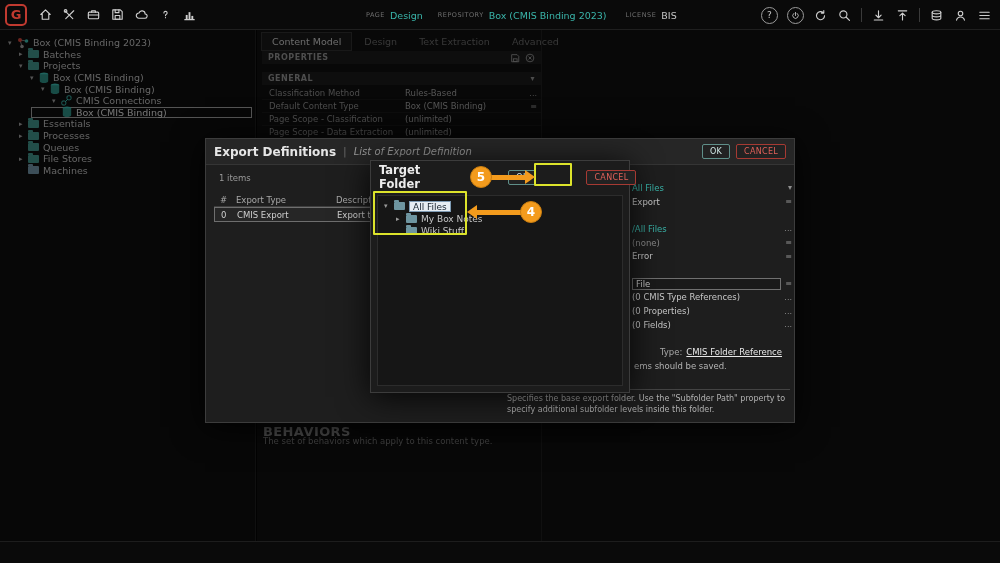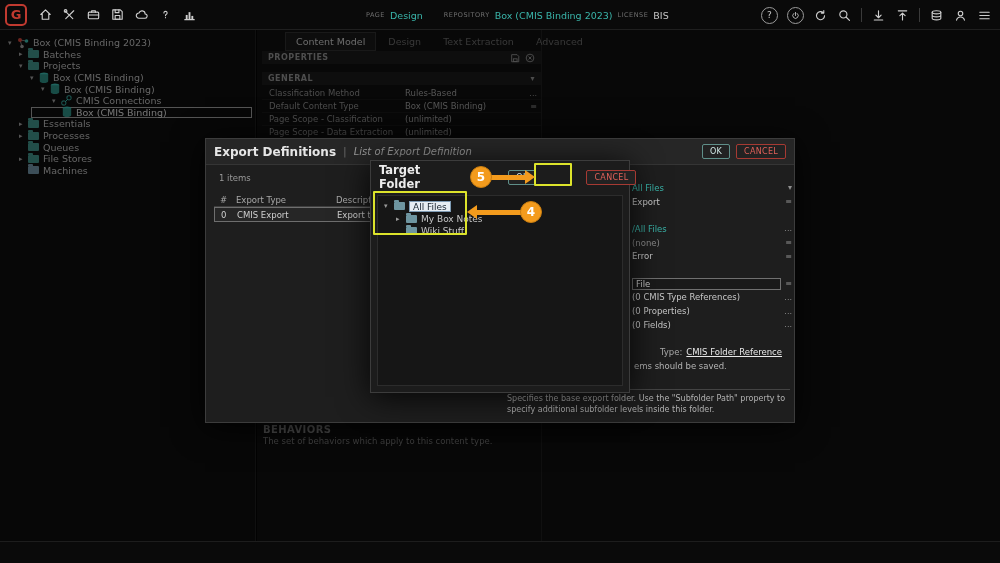--- a/index.html
+++ b/index.html
@@ -33,32 +33,32 @@
   .fold {width:11px;height:8px;background:#3f8e86;border-radius:1px;position:relative;}
   .fold::before {content:"";position:absolute;top:-2px;left:0;width:5px;height:2px;background:inherit;border-radius:1px 1px 0 0;}
   .fold.gray {background:#6e8fa0;}
   .sel-row {margin-left:31px;margin-right:3px;border:1px solid #9a9a9a;color:#d8d8d8;padding-left:30px;}
 
   
   .main {position:absolute;left:257px;top:30px;width:743px;height:511px;background:#0f0f0f;z-index:1;}
   .vsep {position:absolute;left:284px;top:0;width:1px;height:511px;background:#1e1e1e;}
   .tabs {position:absolute;left:4px;top:2px;display:flex;align-items:center;gap:2px;}
   .tab {font-size:9.5px;color:#666;padding:3px 10px;cursor:pointer;}
-  .tab.active {color:#c3c3c3;background:#181818;border:1px solid #2e2e2e;margin-left:24px;}
+  .tab.active {color:#c3c3c3;background:#181818;border:1px solid #2e2e2e;}
   .secbar {position:absolute;left:5px;width:279px;height:13px;background:#1a1a1a;display:flex;align-items:center;
            padding:0 6px;font-size:8px;font-weight:bold;letter-spacing:.5px;color:#8e8e8e;}
   .sp {flex:1;}
   .micn {width:10px;height:10px;margin-left:5px;stroke:#999;fill:none;stroke-width:1;cursor:pointer;}
   .chev {font-size:8px;color:#8a8a8a;cursor:pointer;}
   .prow {position:absolute;left:5px;width:279px;height:13px;display:flex;align-items:center;font-size:8.5px;
          border-bottom:1px solid #181818;}
   .prow .lbl {width:143px;color:#8a8a8a;padding-left:7px;flex:none;}
   .prow .val {flex:1;color:#9a9a9a;overflow:hidden;white-space:nowrap;}
   .prow .tr {color:#8a8a8a;padding-right:4px;font-size:8px;cursor:pointer;}
-  .behv-t {position:absolute;left:6px;top:394px;font-size:10px;font-weight:bold;color:#8e8e8e;letter-spacing:.4px;}
+  .behv-t {position:absolute;left:6px;top:394px;font-size:13px;font-weight:bold;color:#8e8e8e;letter-spacing:.4px;}
   .behv-d {position:absolute;left:6px;top:406px;font-size:8.5px;color:#7a7a7a;}
 
   
   .dim {position:absolute;left:0;top:30px;width:1000px;height:533px;background:rgba(0,0,0,.45);z-index:5;}
 
   
   .modal {position:absolute;background:#1e1e1e;border:1px solid #3c3c3c;box-shadow:0 4px 30px rgba(0,0,0,.85);}
   .export {left:205px;top:138px;width:590px;height:285px;z-index:10;}
   .mhead {height:26px;background:#262626;border-bottom:1px solid #353535;display:flex;align-items:center;padding:0 8px;}
   .mtitle {font-size:12px;font-weight:bold;color:#e6e6e6;}
@@ -140,23 +140,23 @@
       <svg class="icn" viewBox="0 0 16 16">
           <path d="M3 13.5 h10"></path>
           <rect x="4" y="8.5" width="2" height="5" fill="#cfcfcf" stroke="none"></rect>
           <rect x="7" y="5.5" width="2" height="8" fill="#cfcfcf" stroke="none"></rect>
           <rect x="10" y="9.5" width="2" height="4" fill="#cfcfcf" stroke="none"></rect>
         </svg>
     </nav>
     <div class="tb-center">
       <span class="tb-lbl">PAGE</span>
       <span class="tb-val teal">Design</span>
-      <span class="tb-lbl" style="margin-left:16px">REPOSITORY</span>
+      <span class="tb-lbl" style="margin-left:10px">REPOSITORY</span>
       <span class="tb-val teal">Box (CMIS Binding 2023)</span>
-      <span class="tb-lbl" style="">LICENSE</span>
+      <span class="tb-lbl" style="margin-left:14px">LICENSE</span>
       <span class="tb-val" style="color:#c5c5c5">BIS</span>
     </div>
     <div class="tb-right">
       <span class="circ">
           <span>?</span>
         </span>
       <span class="circ">
           <svg class="icn" viewBox="0 0 16 16">
             <path d="M5.5 5 a4 4 0 1 0 5 0 M8 3.5 V8"></path>
           </svg>

